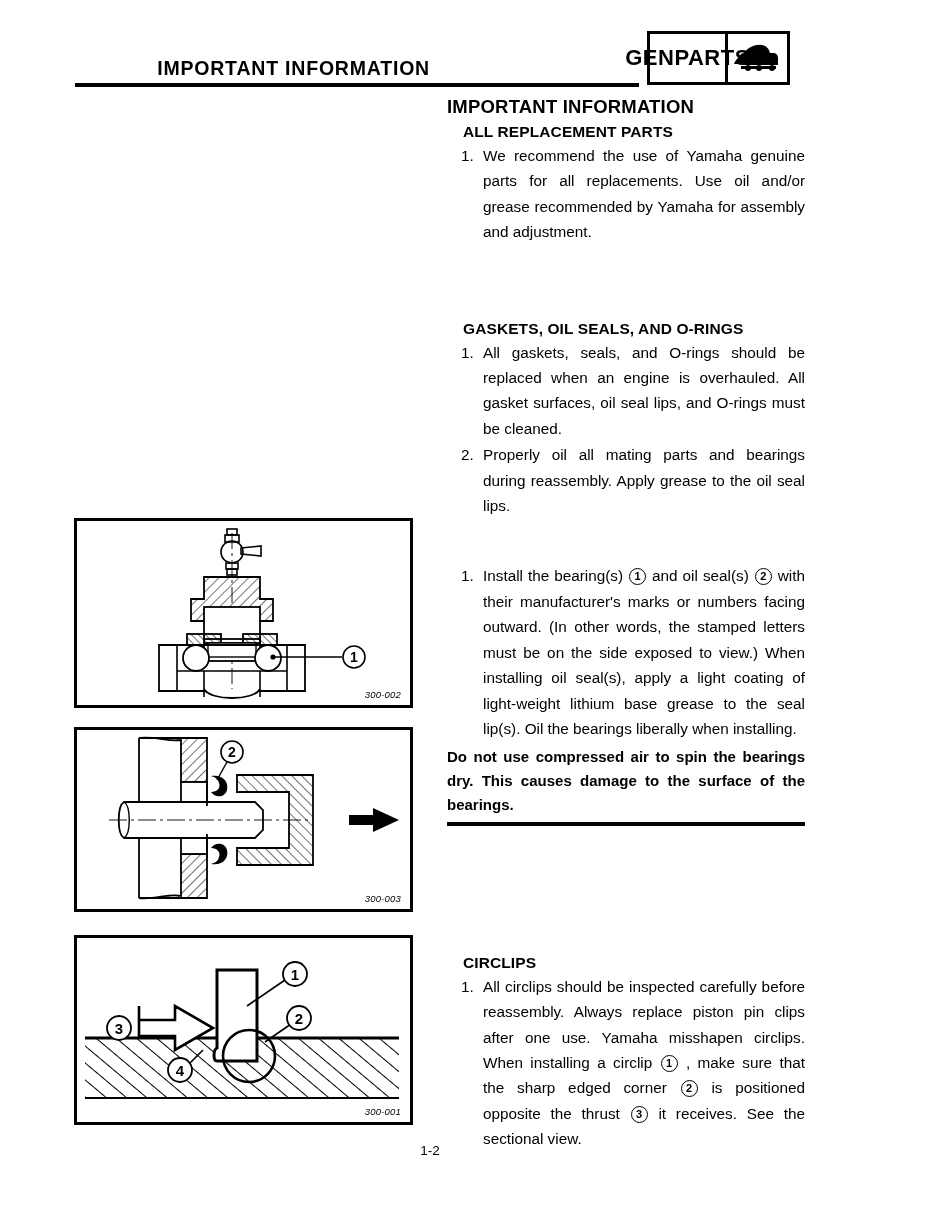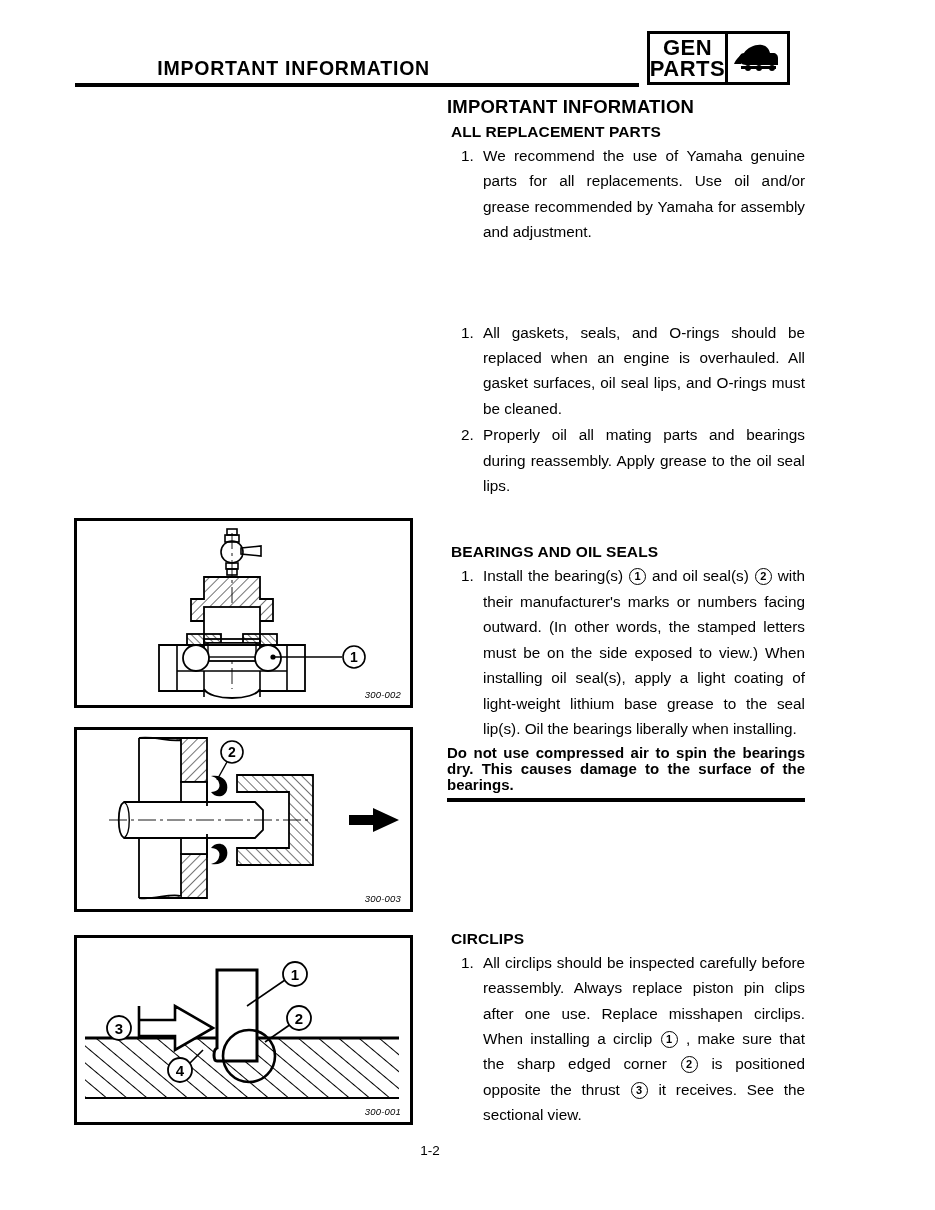--- a/index.html
+++ b/index.html
@@ -50,21 +50,21 @@
     border: 3px solid #000;
     box-sizing: border-box;
     display: flex;
     background: #fff;
   }
   #gen-info-text {
     width: 78px;
     border-right: 3px solid #000;
     box-sizing: border-box;
     display: flex;
-    flex-direction: column;
+    flex-direction: row;
     align-items: center;
     justify-content: center;
     line-height: 0.96;
   }
   #gen-info-text span {
     font-size: 22px;
     font-weight: bold;
     letter-spacing: 0.5px;
   }
   #sled-cell {
@@ -93,21 +93,21 @@
   .doc-title {
     font-size: 18.5px;
     font-weight: bold;
     letter-spacing: 0.2px;
     margin: 0 0 5px 0;
   }
   .section-heading {
     font-size: 15.5px;
     font-weight: bold;
     letter-spacing: 0.1px;
-    margin: 0 0 2px 4px;
+    margin: 0 0 2px 16px;
   }
   .list {
     margin: 0;
     padding: 0;
     list-style: none;
   }
   .list-item {
     position: relative;
     padding-left: 36px;
     font-size: 15.3px;
@@ -164,21 +164,21 @@
     position: absolute;
     left: 124px;
     right: 0;
     top: 15px;
     height: 3px;
     background: #000;
   }
   #caution-body {
     font-size: 15px;
     font-weight: bold;
-    line-height: 16px;
+    line-height: 24px;
     text-align: justify;
     margin-top: 0;
   }
   #caution-bottom-rule {
     height: 3.5px;
     background: #000;
     margin-top: 5px;
   }
 
   
@@ -364,34 +364,34 @@
   <h2 class="section-heading">ALL REPLACEMENT PARTS</h2>
   <ul class="list">
     <li class="list-item">
       <span class="marker">1.</span>
       <span>We recommend the use of Yamaha genuine parts for all replacements. Use oil and/or grease recommended by Yamaha for assembly and adjustment.</span>
     </li>
   </ul>
 
   <div class="spacer-lg"></div>
 
+  <h2 class="section-heading">GASKETS, OIL SEALS, AND O-RINGS</h2>
   <ul class="list">
     <li class="list-item">
       <span class="marker">1.</span>
       <span>All gaskets, seals, and O-rings should be replaced when an engine is overhauled. All gasket surfaces, oil seal lips, and O-rings must be cleaned.</span>
     </li>
     <li class="list-item">
       <span class="marker">2.</span>
       <span>Properly oil all mating parts and bearings during reassembly. Apply grease to the oil seal lips.</span>
     </li>
   </ul>
 
   <div class="spacer-md"></div>
 
-  <h2 class="section-heading">BEARINGS AND OIL SEALS</h2>
   <ul class="list">
     <li class="list-item">
       <span class="marker">1.</span>
       <span>Install the bearing(s)</span>
       <span class="cnum">1</span>
       <span>and oil seal(s)</span>
       <span class="cnum">2</span>
       <span>with their manufacturer's marks or numbers facing outward. (In other words, the stamped letters must be on the side exposed to view.) When installing oil seal(s), apply a light coating of light-weight lithium base grease to the seal lip(s). Oil the bearings liberally when installing.</span>
     </li>
   </ul>
@@ -402,21 +402,21 @@
   </div>
 
   <div class="spacer-lg"></div>
   <div class="spacer-md"></div>
   <div class="spacer-xs"></div>
 
   <h2 class="section-heading">CIRCLIPS</h2>
   <ul class="list">
     <li class="list-item">
       <span class="marker">1.</span>
-      <span>All circlips should be inspected carefully before reassembly. Always replace piston pin clips after one use. Replace misshapen circlips. When installing a circlip</span>
+      <span>All circlips should be inspected carefully before reassembly. Always replace piston pin clips after one use. Yamaha misshapen circlips. When installing a circlip</span>
       <span class="cnum">1</span>
       <span>, make sure that the sharp edged corner</span>
       <span class="cnum">2</span>
       <span>is positioned opposite the thrust</span>
       <span class="cnum">3</span>
       <span>it receives. See the sectional view.</span>
     </li>
   </ul>
 
   <div class="spacer-sm"></div>

